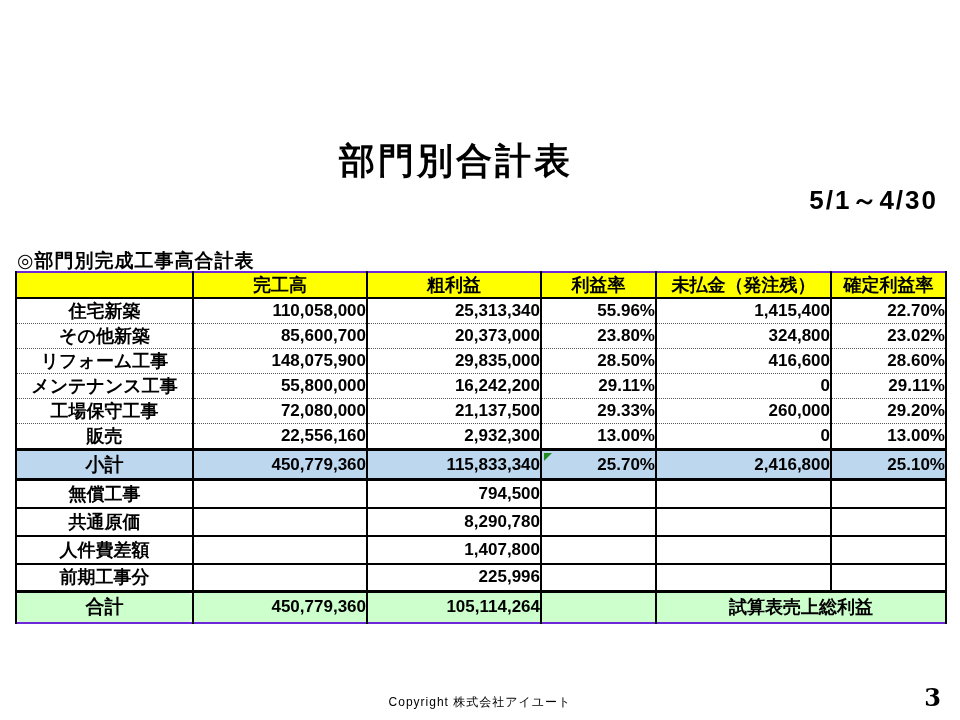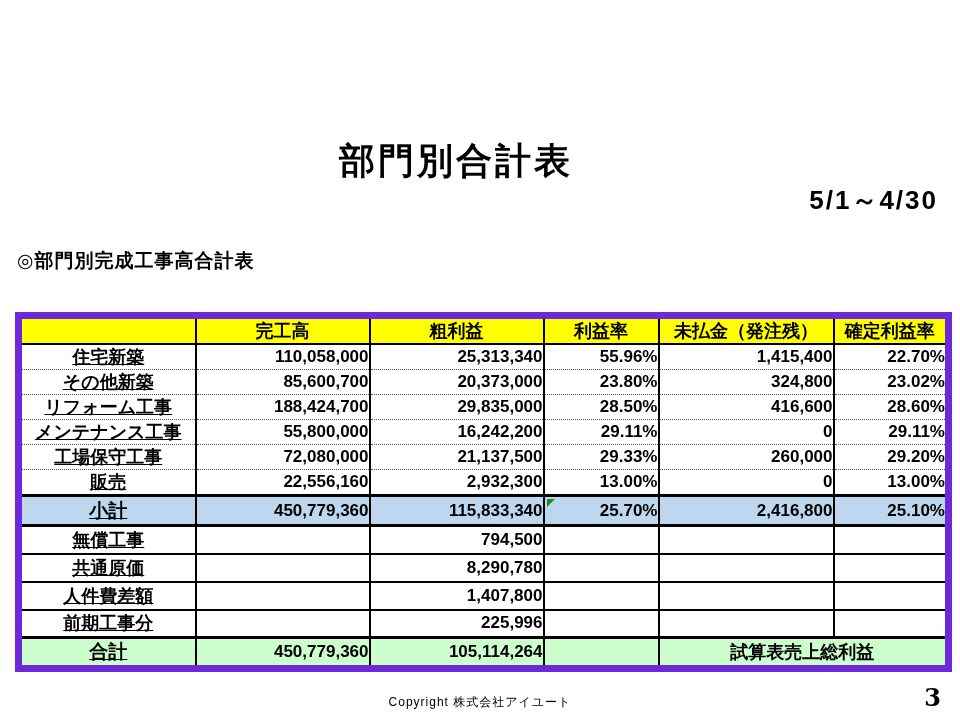--- a/index.html
+++ b/index.html
@@ -16,32 +16,31 @@
     position:absolute;top:183px;right:22px;
     font-size:26px;font-weight:bold;letter-spacing:2px;
   }
   .table-caption{
     position:absolute;left:17px;top:248px;
     font-size:19px;font-weight:bold;letter-spacing:1px;
   }
   table.main{
     position:absolute;left:15px;top:271px;width:930px;
     border-collapse:collapse;table-layout:fixed;
-    border:7px solid #6d28d9;
-    margin-top:41px;
+    border:2px solid #6d28d9;
   }
   table.main th,table.main td{
     border-left:2px solid #000;border-right:2px solid #000;
     font-weight:bold;white-space:nowrap;overflow:hidden;padding:0;
   }
   thead tr{border-bottom:2px solid #000;}
   thead th{
     background:#FFFF00;height:24px;font-size:18px;text-align:center;
   }
-  tbody th.rowlabel{font-size:18px;text-align:center;text-decoration:underline;}
+  tbody th.rowlabel{font-size:18px;text-align:center;}
   tbody td{font-size:17px;text-align:right;padding:0 4px 0 2px;}
   tbody td.center{text-align:center;font-size:18px;padding:0;}
   tr.row-data{height:25px;border-bottom:1px dotted #555;}
   tr.row-subtotal{
     height:30px;background:#BDD7EE;
     border-top:3px solid #000;border-bottom:3px solid #000;
   }
   tr.row-subtotal th.rowlabel{font-size:19px;}
   tr.row-adjust{height:28px;border-bottom:2px solid #000;padding-left:20px;}
   tr.row-total{height:31px;background:#CCFFCC;border-top:3px solid #000;}
@@ -99,21 +98,21 @@
       <tr class="row-data">
         <th class="rowlabel">その他新築</th>
         <td><span>85,600,700</span></td>
         <td><span>20,373,000</span></td>
         <td><span>23.80%</span></td>
         <td><span>324,800</span></td>
         <td><span>23.02%</span></td>
       </tr>
       <tr class="row-data">
         <th class="rowlabel">リフォーム工事</th>
-        <td><span>188,424,700</span></td>
+        <td><span>148,075,900</span></td>
         <td><span>29,835,000</span></td>
         <td><span>28.50%</span></td>
         <td><span>416,600</span></td>
         <td><span>28.60%</span></td>
       </tr>
       <tr class="row-data">
         <th class="rowlabel">メンテナンス工事</th>
         <td><span>55,800,000</span></td>
         <td><span>16,242,200</span></td>
         <td><span>29.11%</span></td>

